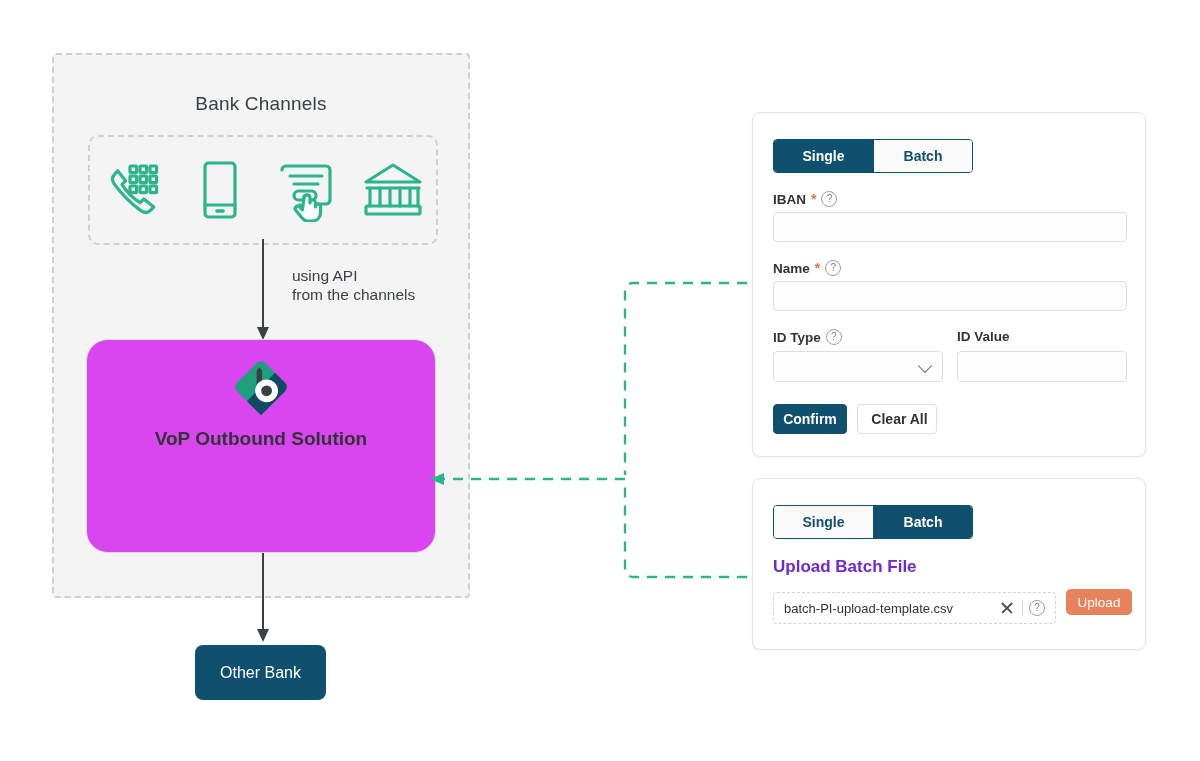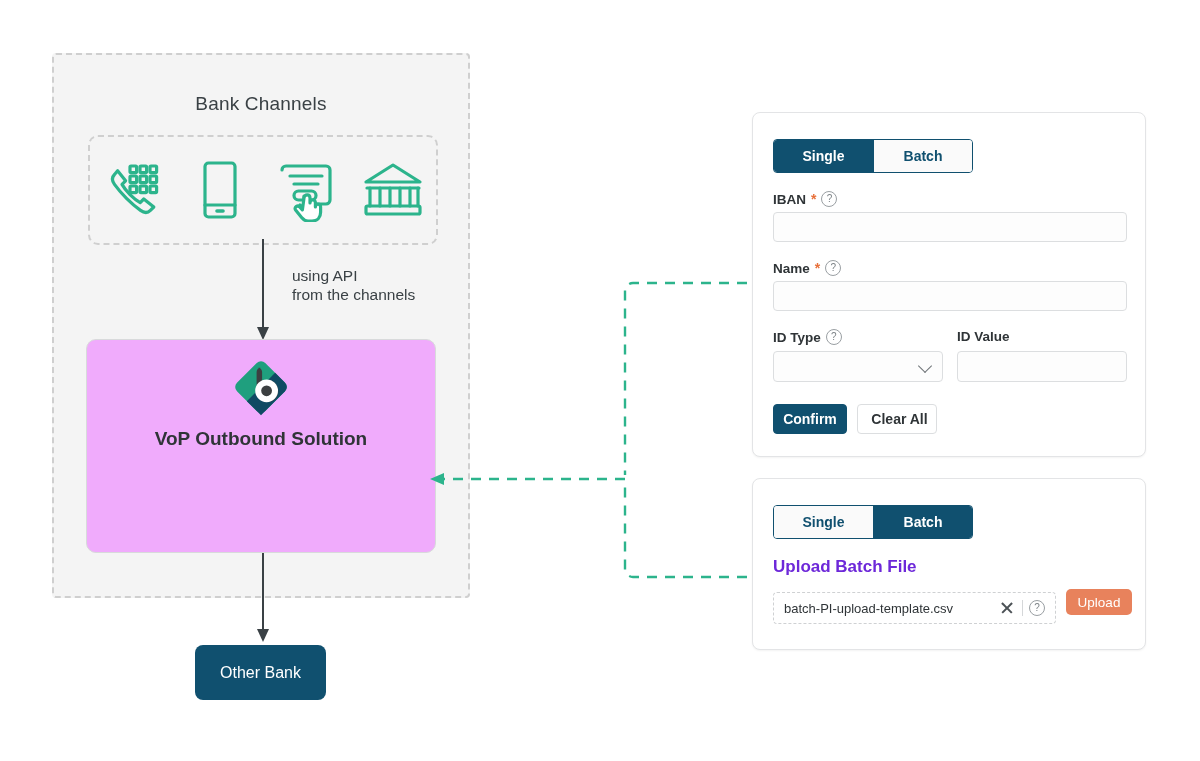--- a/index.html
+++ b/index.html
@@ -66,23 +66,23 @@
     line-height: 19px;
     color: #3a4145;
     white-space: pre-line;
   }
 
   
   #vop-card {
     position: absolute;
     left: 86px; top: 339px;
     width: 350px; height: 214px;
-    background: #f0abfc;
+    background: #d946ef;
     border: 1px solid #d8dadb;
-    border-radius: 10px;
+    border-radius: 22px;
     box-sizing: border-box;
     text-align: center;
   }
   #vop-logo { margin-top: 18px; }
   #vop-title {
     margin-top: 8px;
     font-size: 19px;
     font-weight: bold;
     color: #2f3437;
   }

